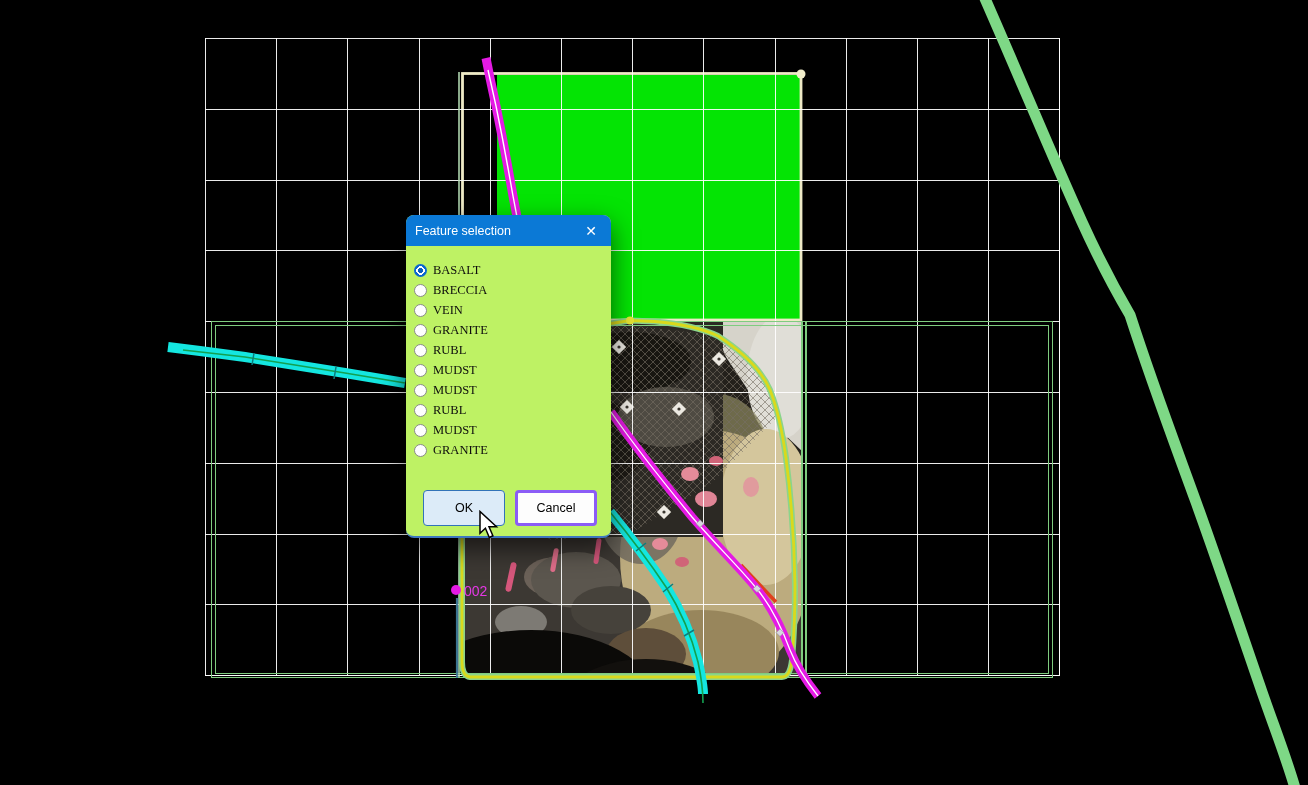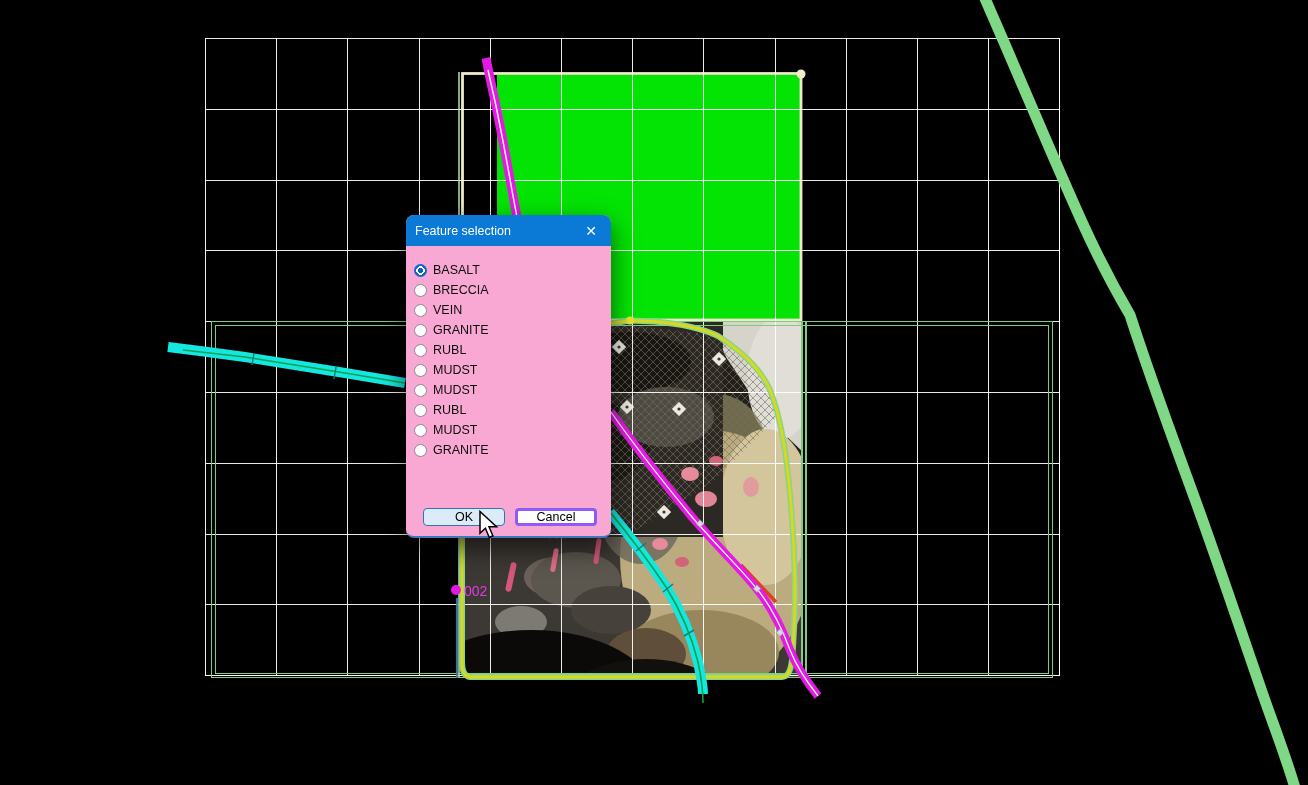--- a/index.html
+++ b/index.html
@@ -19,36 +19,36 @@
     border-bottom:1px solid rgba(255,255,255,.92);}
   .panel-line{z-index:4;border:1.6px solid #7fcc7f;background:transparent;}
   #panel-rect-outer{left:211px;top:321px;width:842px;height:357px;}
   #panel-rect-inner{left:215px;top:325px;width:834px;height:349px;}
   .vdiv{z-index:4;width:1.6px;background:#7fcc7f;top:322px;height:356px;}
   #panel-divider-a{left:801px;}
   #panel-divider-b{left:805px;}
   #features-svg{left:0;top:0;z-index:6;}
 
   
-  #dialog{left:406px;top:215px;width:205px;height:323px;z-index:10;background:#f9a8d4;
+  #dialog{left:406px;top:215px;width:205px;height:323px;z-index:10;background:#bef264;
     border-radius:8px;overflow:hidden;box-shadow:0 10px 26px rgba(0,0,0,.6);
     border-bottom:2px solid #3e78c0;}
   #dialog-titlebar{height:31px;background:#0b79d6;color:#fff;display:flex;align-items:center;
     padding:0 9px;font-size:12.5px;}
   #dialog-title{flex:1;}
   #dialog-close{width:22px;height:22px;display:flex;align-items:center;justify-content:center;
     font-size:14px;color:#fff;cursor:default;}
-  #option-list{padding:14px 13px 0 8px;}
+  #option-list{padding:14px 13px 0 8px;font-family:Liberation Serif, serif;}
   .radio-item{display:flex;align-items:center;gap:6px;height:20px;}
   .radio{width:13px;height:13px;border-radius:50%;background:#fefefe;border:1px solid #8a8a8a;flex:0 0 13px;}
   .radio-item.checked .radio{border:none;
     background:radial-gradient(circle,#0a5dc0 0 2.4px,#ffffff 2.4px 4.2px,#0b66cf 4.2px 7px);}
   .rlabel{font-size:12.5px;color:#0d0d0d;}
   #button-row{position:absolute;left:17px;bottom:10px;display:flex;gap:10px;}
-  .btn{width:82px;height:18px;border-radius:4px;font-size:12.5px;color:#000;
+  .btn{width:82px;height:36px;border-radius:4px;font-size:12.5px;color:#000;
     display:flex;align-items:center;justify-content:center;}
   #ok-button{background:#dcebf8;border:1px solid #3273b8;}
   #cancel-button{background:#fdfdfd;border:3px solid #8b5cf6;}
 
   #cursor{left:478px;top:510px;z-index:20;}
 </style>
 </head>
 <body>
 
 <div id="stage">

